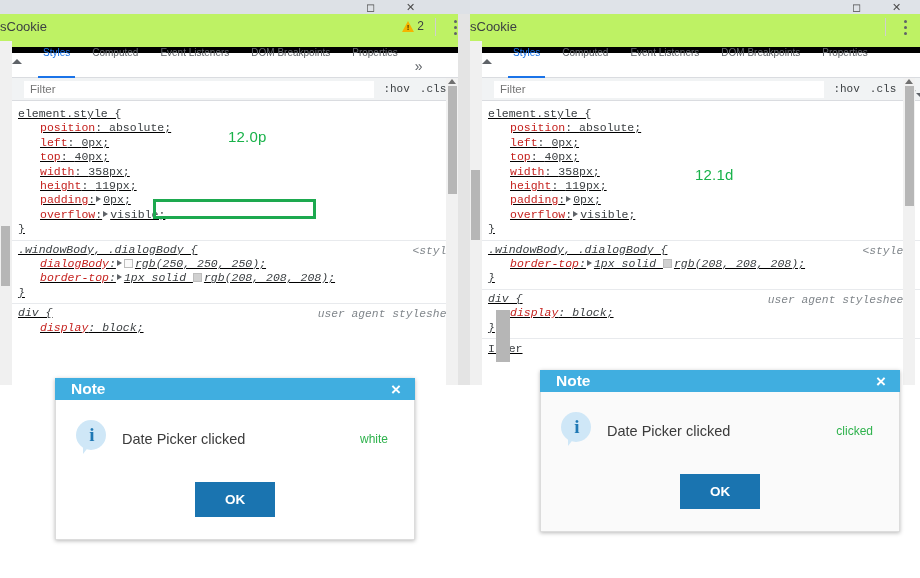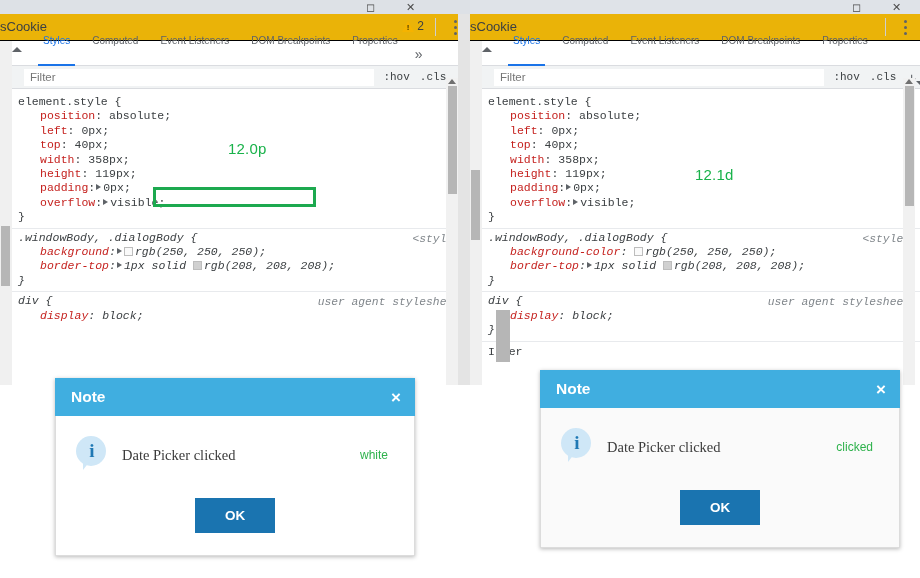--- a/index.html
+++ b/index.html
@@ -16,22 +16,22 @@
   .chrome-strip { position:absolute; left:0; top:0; width:920px; height:14px; background:#dde1e6; }
   .chrome-strip.right-half { left:470px; width:450px; background:#dfe3e8; }
   .win-ctl { position:absolute; top:0px; font-size:11px; color:#4a4a4a; line-height:14px; }
 
   
   .panel { position:absolute; top:14px; height:371px; background:#ffffff; overflow:hidden; }
   .panel-left  { left:0;   width:470px; }
   .panel-right { left:470px; width:450px; }
 
   .panel-header {
-    position:relative; height:27px; background:#eab308;
-    border-bottom:1px solid #000000;
+    position:relative; height:39px; background:#bef264;
+    border-bottom:6px solid #000000;
   }
   .panel-title {
     position:absolute; left:0px; top:5px; font-size:13px; color:#3c4043;
     white-space:nowrap;
   }
   .warn-group { position:absolute; right:46px; top:5px; display:flex; align-items:center; gap:3px; }
   .warn-tri {
     width:0;height:0;border-left:6px solid transparent;border-right:6px solid transparent;
     border-bottom:11px solid #f5b300; position:relative;
   }
@@ -80,21 +80,21 @@
     content:""; position:absolute; right:0px; bottom:1px; width:0;height:0;
     border-left:4px solid transparent; border-top:4px solid #5f6368;
   }
 
   
   .css-area {
     position:relative; background:#ffffff; padding:4px 0 0 0;
     font-family:"Liberation Mono", monospace; font-size:11.5px; line-height:14.4px;
     height:296px; overflow:hidden;
   }
-  .rule { padding:2px 6px 3px 18px; position:relative; }
+  .rule { padding:2px 6px 3px 18px; position:relative;text-decoration:underline; }
   .rule + .rule { border-top:1px solid #e8eaed; }
   .rule.ua { }
   .ln { white-space:pre; color:#3c4043; }
   .ind { padding-left:22px; }
   .sel { color:#3c4043; }
   .sel.italic { font-style:italic; color:#3c4043; }
   .prop { color:#c5221f; }
   .prop.i { font-style:italic; }
   .val { color:#3c4043; }
   .val.i { font-style:italic; }
@@ -119,21 +119,21 @@
   }
 
   
   .vtrack { position:absolute; background:#f1f1f1; width:12px; }
   .vthumb { position:absolute; background:#b6b6b6; width:9px; border-radius:0; }
   .edge-strip { position:absolute; background:#f0f0f0; }
 
   
   .dialog { position:absolute; background:#ffffff; box-shadow:0 1px 4px rgba(0,0,0,.28); }
   .dlg-title {
-    height:38px; background:#40aee0; display:flex; align-items:center;
+    height:22px; background:#40aee0; display:flex; align-items:center;
     padding:0 14px 0 16px; justify-content:space-between;
   }
   .dlg-title-text { color:#ffffff; font-size:15.5px; font-weight:bold; }
   .dlg-close { color:#ffffff; font-size:17px; font-weight:bold; line-height:1; cursor:pointer; }
   .dlg-body { border:1px solid #dcdcdc; border-top:none; padding:20px 16px 22px 16px; }
   .dlg-body.white { background:#ffffff; }
   .dlg-body.gray  { background:#fafafa; }
   .dlg-row { display:flex; align-items:center; }
   .info-icon { width:42px; height:38px; position:relative; flex:none; }
   .info-bub {
@@ -142,21 +142,21 @@
   }
   .info-tail {
     position:absolute; left:11px; top:25px; width:0;height:0;
     border-left:7px solid #cfe7f7; border-bottom:9px solid transparent;
   }
   .info-i {
     position:absolute; left:0; top:0; width:38px; height:30px; display:flex;
     align-items:center; justify-content:center; color:#1f78b4; font-weight:bold;
     font-family:"Liberation Serif", serif; font-size:19px; padding-left:2px;
   }
-  .dlg-msg { font-size:14.5px; color:#3b3b3b; margin-left:8px;font-family:Liberation Serif, serif; }
+  .dlg-msg { font-size:14.5px; color:#3b3b3b; margin-left:8px; }
   .dlg-note { font-size:12px; color:#2eb24c; margin-left:auto; padding-right:10px; }
   .dlg-actions { display:flex; justify-content:center; margin-top:24px; }
   .ok-btn {
     background:#1a74b0; color:#ffffff; font-size:13.5px; font-weight:bold;
     border:none; padding:10px 30px; cursor:pointer; font-family:"Liberation Sans",sans-serif;
   }
 </style>
 </head>
 <body>
 
@@ -210,35 +210,35 @@
       <div class="ln ind"><span class="prop">width</span><span class="val">: </span><span class="val">358px;</span></div>
       <div class="ln ind"><span class="prop">height</span><span class="val">: </span><span class="val">119px;</span></div>
       <div class="ln ind"><span class="prop">padding</span><span class="val">:</span><span class="tri"></span><span class="val">0px;</span></div>
       <div class="ln ind"><span class="prop">overflow</span><span class="val">:</span><span class="tri"></span><span class="val">visible;</span></div>
       <div class="ln sel">}</div>
     </div>
 
     <div class="rule">
       <div class="ln sel italic">.windowBody, .dialogBody {</div>
       <div class="origin">&lt;style&gt;</div>
-      <div class="ln ind"><span class="prop i">background</span><span class="val i">:</span><span class="tri"></span><span class="swatch near"></span><span class="val i">rgb(250, 250, 250);</span></div>
+      <div class="ln ind"><span class="prop i">dialogBody</span><span class="val i">:</span><span class="tri"></span><span class="swatch near"></span><span class="val i">rgb(250, 250, 250);</span></div>
       <div class="ln ind"><span class="prop i">border-top</span><span class="val i">:</span><span class="tri"></span><span class="val i">1px solid </span><span class="swatch gray"></span><span class="val i">rgb(208, 208, 208);</span></div>
       <div class="ln sel italic">}</div>
     </div>
 
     <div class="rule ua">
       <div class="ln sel italic">div {</div>
       <div class="origin">user agent stylesheet</div>
       <div class="ln ind"><span class="prop i">display</span><span class="val i">: </span><span class="val i">block;</span></div>
     </div>
 
     <div class="green-box" style="left:153px; top:98px; width:163px; height:20px;"></div>
   </div>
 
-  <div class="annot" style="left:228px; top:126px;">12.0p</div>
+  <div class="annot" style="left:228px; top:114px;">12.0p</div>
 </div>
 
 <div class="edge-strip" style="left:0; top:41px; width:12px; height:344px;"></div>
 <div class="vthumb" style="left:1px; top:226px; height:60px;"></div>
 <div class="vtrack" style="left:446px; top:78px; height:307px;"></div>
 <div class="vthumb" style="left:448px; top:86px; height:108px;"></div>
 <div style="position:absolute;left:448px;top:79px;width:0;height:0;border-left:4px solid transparent;border-right:4px solid transparent;border-bottom:5px solid #707070;"></div>
 <div class="edge-strip" style="left:458px; top:14px; width:12px; height:371px; background:#e4e4e4;"></div>
 
 <div class="panel panel-right">
@@ -280,21 +280,20 @@
       <div class="ln ind"><span class="prop">width</span><span class="val">: </span><span class="val">358px;</span></div>
       <div class="ln ind"><span class="prop">height</span><span class="val">: </span><span class="val">119px;</span></div>
       <div class="ln ind"><span class="prop">padding</span><span class="val">:</span><span class="tri"></span><span class="val">0px;</span></div>
       <div class="ln ind"><span class="prop">overflow</span><span class="val">:</span><span class="tri"></span><span class="val">visible;</span></div>
       <div class="ln sel">}</div>
     </div>
 
     <div class="rule">
       <div class="ln sel italic">.windowBody, .dialogBody {</div>
       <div class="origin">&lt;style&gt;</div>
-      <div class="ln ind"><span class="prop i">background-color</span><span class="val i">: </span><span class="swatch near"></span><span class="val i">rgb(250, 250, 250);</span></div>
       <div class="ln ind"><span class="prop i">border-top</span><span class="val i">:</span><span class="tri"></span><span class="val i">1px solid </span><span class="swatch gray"></span><span class="val i">rgb(208, 208, 208);</span></div>
       <div class="ln sel italic">}</div>
     </div>
 
     <div class="rule ua">
       <div class="ln sel italic">div {</div>
       <div class="origin">user agent stylesheet</div>
       <div class="ln ind"><span class="prop i">display</span><span class="val i">: </span><span class="val i">block;</span></div>
       <div class="ln sel italic">}</div>
     </div>

